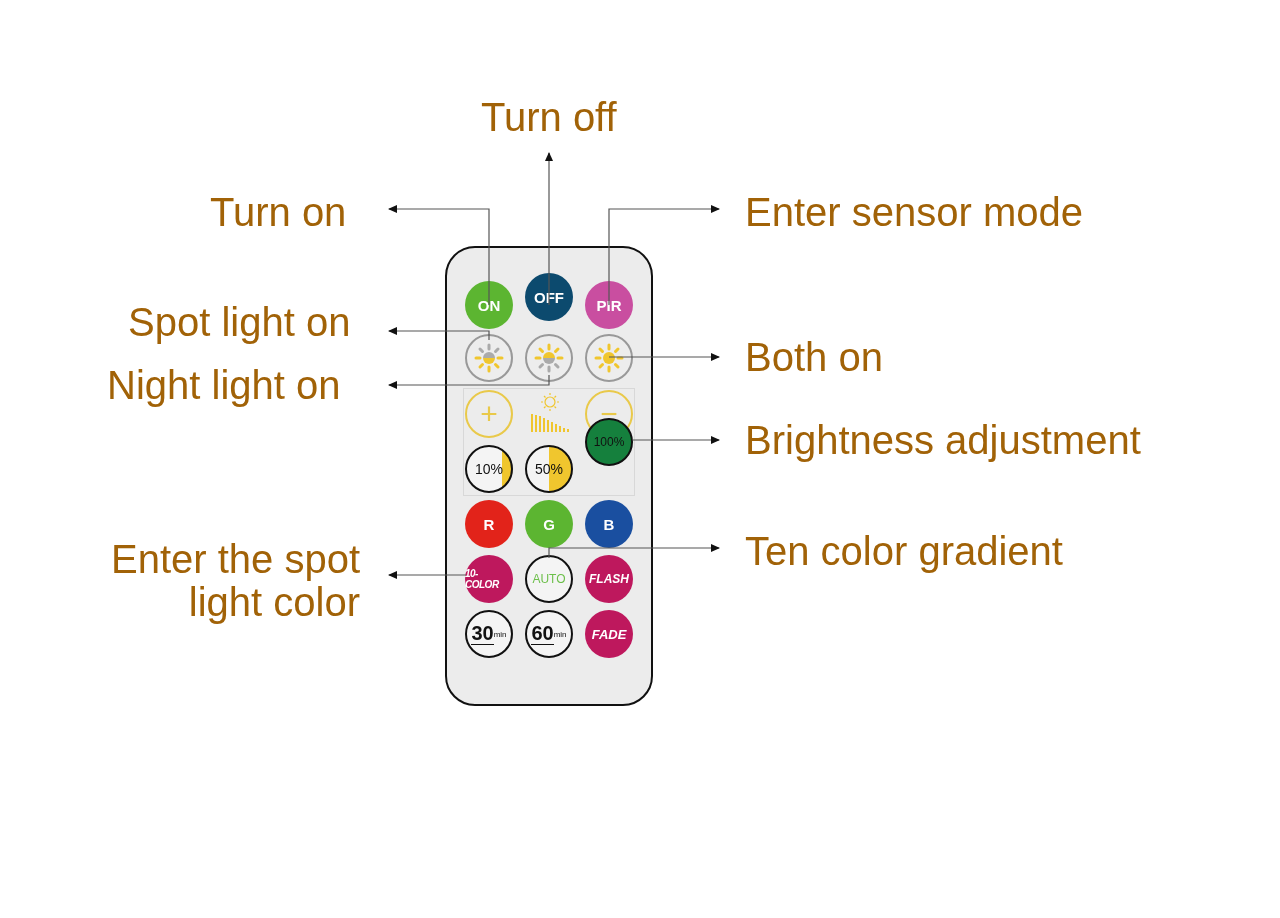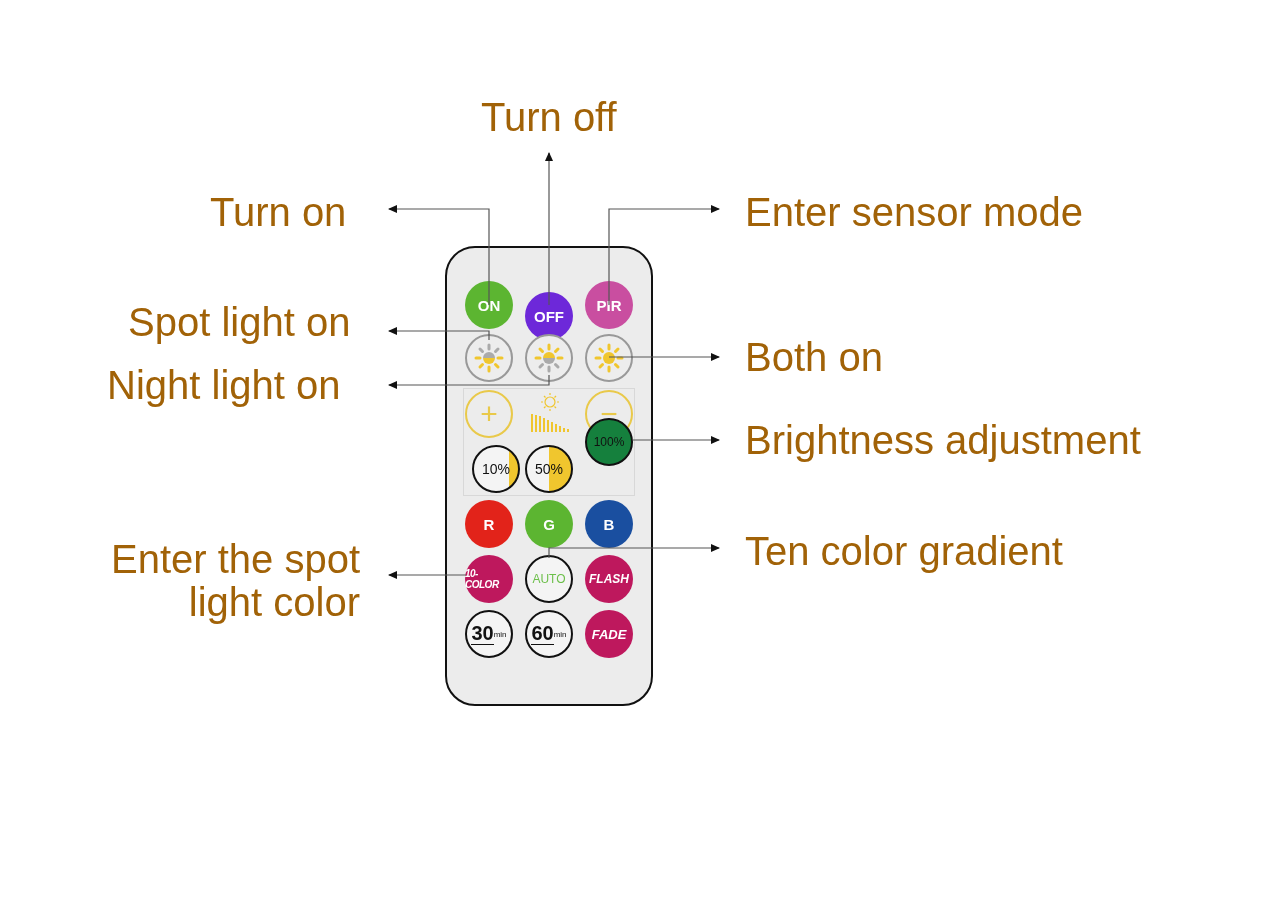--- a/index.html
+++ b/index.html
@@ -30,21 +30,21 @@
 <div class="label" style="left:745px; top:337px;">Both on</div>
 <div class="label" style="left:745px; top:420px;">Brightness adjustment</div>
 <div class="label" style="left:745px; top:531px;">Ten color gradient</div>
 <div class="label right" style="left:54px; top:539px; width:306px;">Enter the spot</div>
 <div class="label right" style="left:54px; top:582px; width:306px;">light color</div>
 
 <div class="remote"></div>
 <div class="bright-panel"></div>
 
 <div class="btn" style="left:465px; top:281px; background:#5cb531;">ON</div>
-<div class="btn" style="left:525px; top:292px; background:#6d28d9;">OFF</div>
+<div class="btn" style="left:525px; top:273px; background:#0c4a6e;">OFF</div>
 <div class="btn" style="left:585px; top:281px; background:#c94ea0;">PIR</div>
 
 <div class="btn sun" style="left:465px; top:334px;">
   <svg width="40" height="40" viewBox="-20 -20 40 40">
     <g stroke-width="3" stroke-linecap="round">
       <line x1="0" y1="-13" x2="0" y2="-9" stroke="#aaa"></line>
       <line x1="9" y1="-9" x2="6.5" y2="-6.5" stroke="#aaa"></line>
       <line x1="-9" y1="-9" x2="-6.5" y2="-6.5" stroke="#aaa"></line>
       <line x1="13" y1="0" x2="9" y2="0" stroke="#f0c62e"></line>
       <line x1="-13" y1="0" x2="-9" y2="0" stroke="#f0c62e"></line>
@@ -111,21 +111,21 @@
       <rect x="25" y="30" width="2" height="10"></rect>
       <rect x="29" y="32" width="2" height="8"></rect>
       <rect x="33" y="34" width="2" height="6"></rect>
       <rect x="37" y="36" width="2" height="4"></rect>
       <rect x="41" y="37" width="2" height="3"></rect>
     </g>
   </svg>
 </div>
 <div class="btn ring" style="left:585px; top:390px;">−</div>
 
-<div class="btn outline" style="left:465px; top:445px; background:linear-gradient(90deg,#f4f4f4 0 80%,#f0c62e 80% 100%); font-size:14px; font-weight:normal;margin-left:7px;">
+<div class="btn outline" style="left:465px; top:445px; background:linear-gradient(90deg,#f4f4f4 0 80%,#f0c62e 80% 100%); font-size:14px; font-weight:normal;">
   <span>10%</span>
 </div>
 <div class="btn outline" style="left:525px; top:445px; background:linear-gradient(90deg,#f4f4f4 0 50%,#f0c62e 50% 100%); font-size:14px; font-weight:normal;">
   <span>50%</span>
 </div>
 <div class="btn outline" style="left:585px; top:418px; background:#15803d; font-size:12px; font-weight:normal;">
   <span>100%</span>
 </div>
 
 <div class="btn" style="left:465px; top:500px; background:#e2231a;">R</div>

